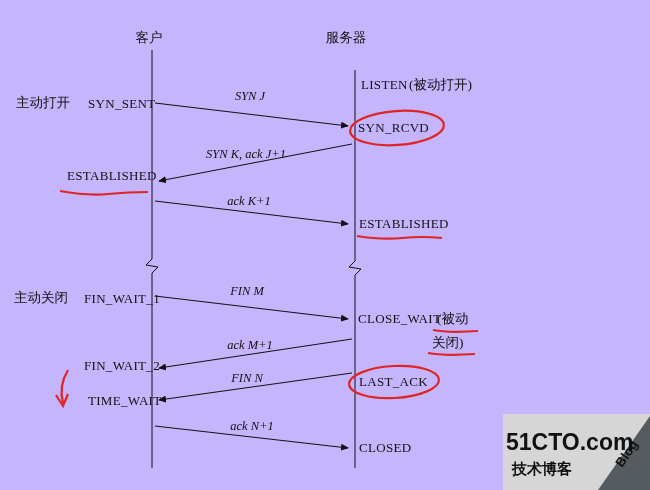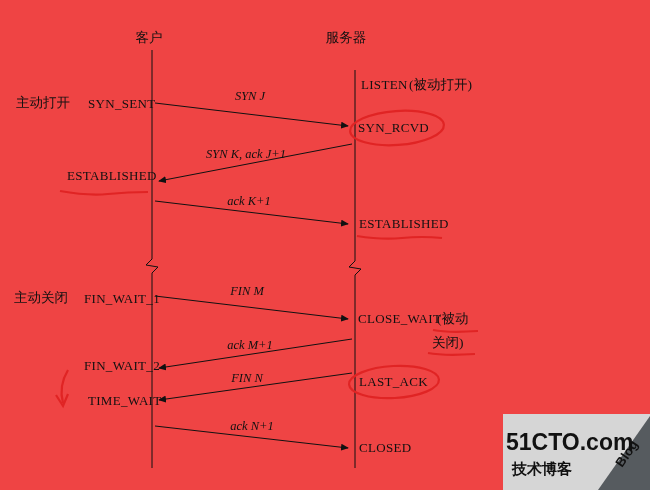--- a/index.html
+++ b/index.html
@@ -1,16 +1,16 @@
 <!DOCTYPE html>
 <html><head>
 <meta charset="utf-8">
 <style>
   html,body{margin:0;padding:0;background:#ffffff;}
-  .stage{position:relative;width:650px;height:490px;background:#ef4444;overflow:hidden;
+  .stage{position:relative;width:650px;height:490px;background:#c4b5fd;overflow:hidden;
          font-family:"Liberation Serif","DejaVu Serif",serif;}
   svg{display:block;}
   text{fill:#111111;}
   .cjk{font-size:13.5px;}
   .state{font-size:13px;letter-spacing:.3px;}
   .msg{font-size:12.5px;font-style:italic;}
   .red{stroke:#e02424;fill:none;}
   .ink{stroke:#111111;fill:none;stroke-width:1;}
   .brand{font-family:"Liberation Sans","DejaVu Sans",sans-serif;font-weight:bold;}
 </style>

